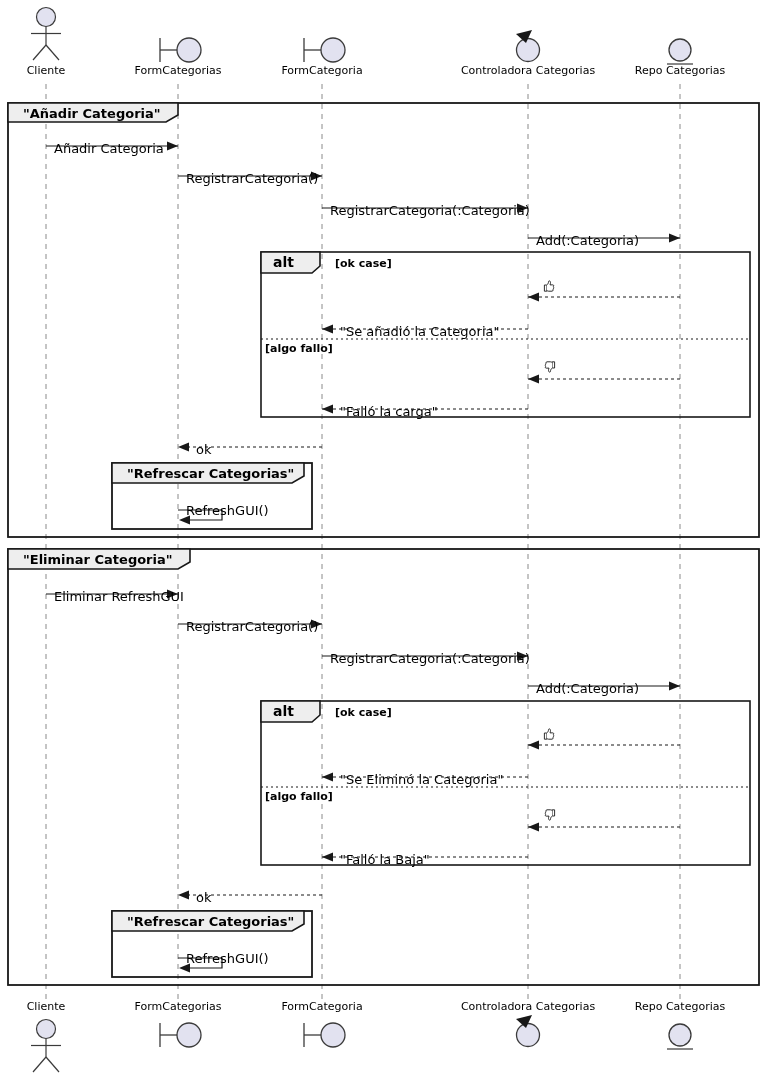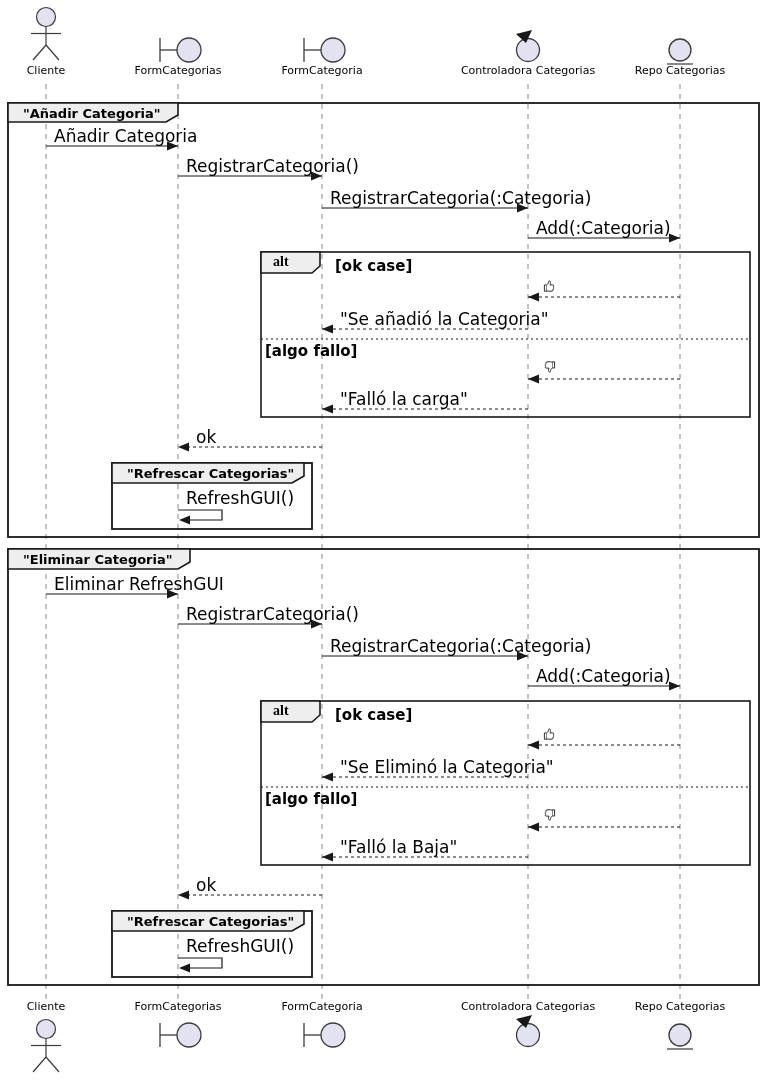--- a/index.html
+++ b/index.html
@@ -1,24 +1,24 @@
 <!DOCTYPE html>
 <html><head>
 <meta charset="utf-8">
 <style>
   html,body{margin:0;padding:0;background:#fff;}
   #stage{position:relative;width:764px;height:1082px;background:#fff;overflow:hidden;
          font-family:"DejaVu Sans","Liberation Sans",sans-serif;}
   #overlay{position:absolute;left:0;top:0;}
   .lbl{position:absolute;white-space:nowrap;color:#000;line-height:1.2;}
   .participant{font-size:11px;transform:translateX(-50%);}
-  .msg{font-size:17px;}
+  .msg{font-size:13px;margin-top:15px;}
   .ftitle{font-size:13px;font-weight:bold;}
-  .alt-title{font-size:14px;font-weight:bold;font-family:Liberation Serif, serif;}
-  .guard{font-size:15px;font-weight:bold;}
+  .alt-title{font-size:14px;font-weight:bold;}
+  .guard{font-size:11px;font-weight:bold;}
 </style>
 </head>
 <body>
 
 <div id="stage">
     <svg width="764" height="1082" id="overlay">
       <line x1="46" y1="84" x2="46" y2="1000" stroke="#8A8A8A" stroke-width="1" stroke-dasharray="5,5"></line>
       <line x1="178" y1="84" x2="178" y2="1000" stroke="#8A8A8A" stroke-width="1" stroke-dasharray="5,5"></line>
       <line x1="322" y1="84" x2="322" y2="1000" stroke="#8A8A8A" stroke-width="1" stroke-dasharray="5,5"></line>
       <line x1="528" y1="84" x2="528" y2="1000" stroke="#8A8A8A" stroke-width="1" stroke-dasharray="5,5"></line>

